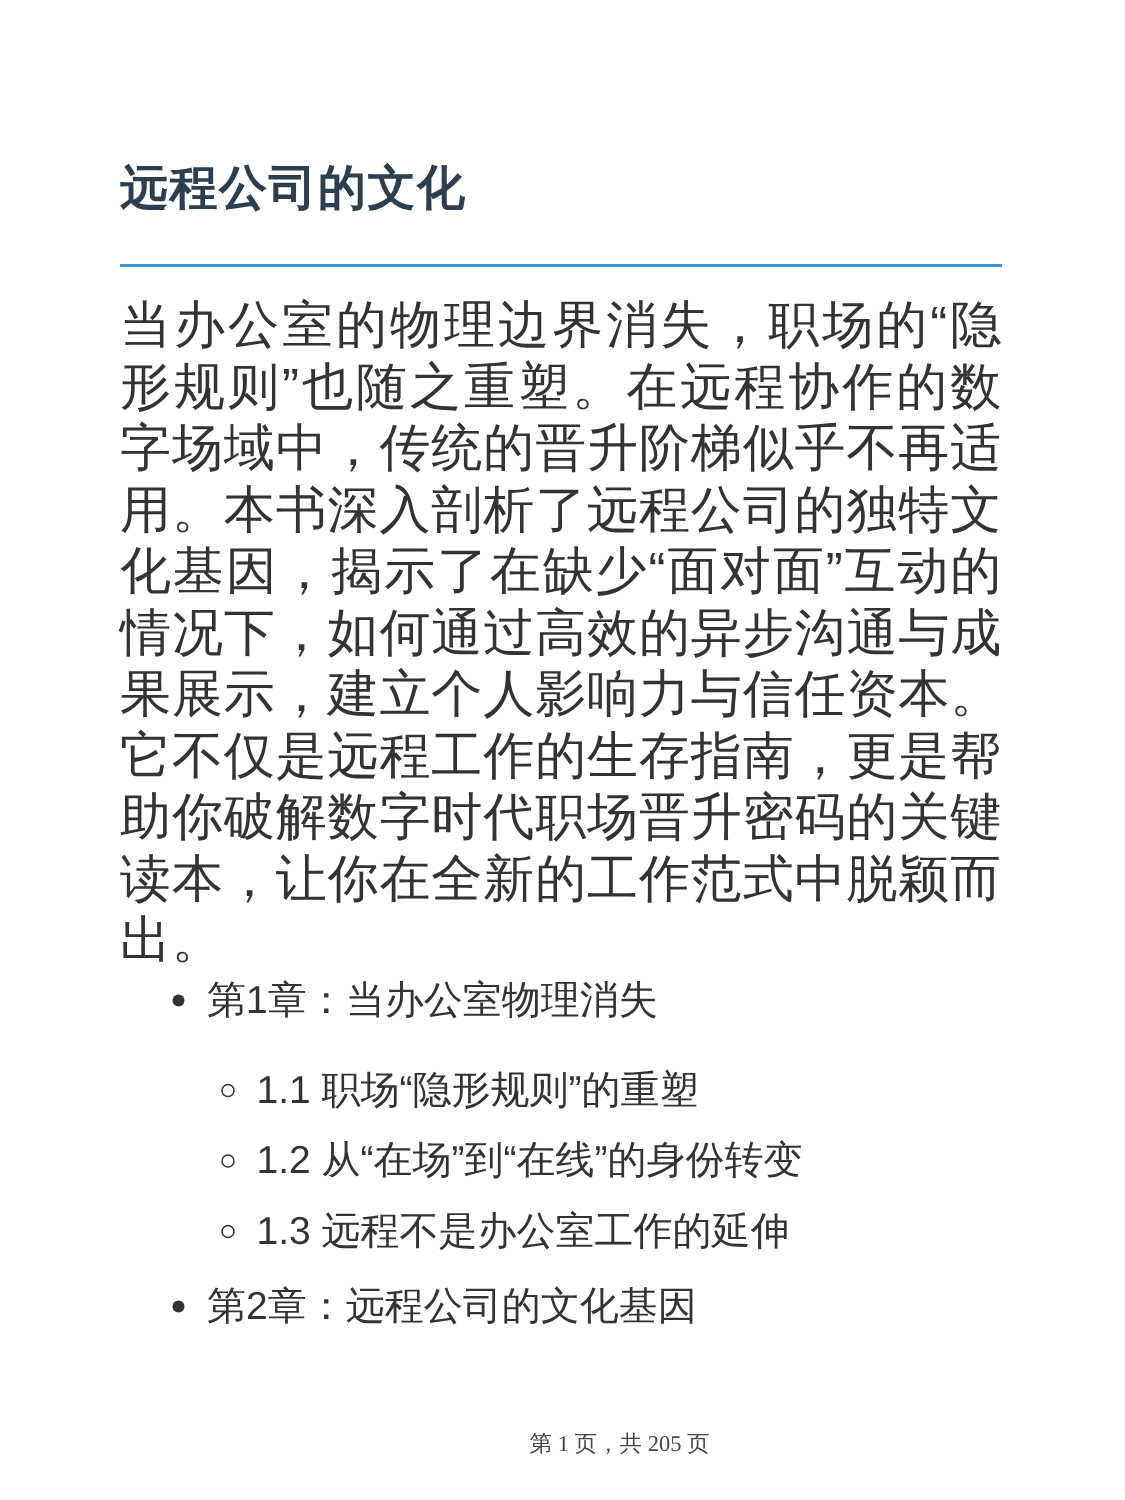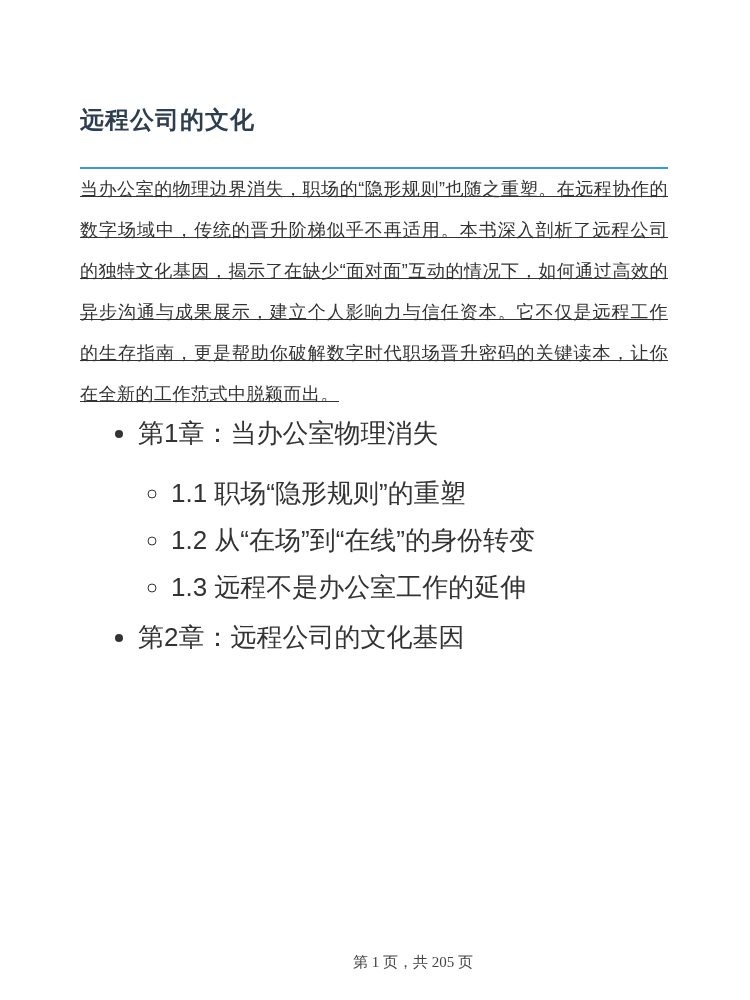--- a/index.html
+++ b/index.html
@@ -17,46 +17,46 @@
     font-family: "Liberation Sans", "DejaVu Sans", sans-serif;
     overflow: hidden;
   }
   .page {
     position: relative;
     width: 750px;
     height: 1000px;
     padding: 106px 82px 0 80px;
   }
   h1.doc-title {
-    font-size: 24px;
+    font-size: 32px;
     line-height: 1.2;
     font-weight: 700;
     color: var(--c-title);
     letter-spacing: 1px;
   }
   .title-divider {
     margin-top: 32px;
     border: none;
     border-top: 2px solid var(--c-rule);
     height: 0;
   }
   h2.section-heading {
     font-size: 28px;
     line-height: 1.2;
     font-weight: 700;
     color: var(--c-heading);
     margin-top: 37px;
   }
   p.abstract-body {
-    font-size: 18px;
+    margin-top: 19px;
+    font-size: 34px;
     line-height: 41px;
     color: var(--c-body);
     text-align: justify;
     letter-spacing: 0.5px;
-    text-decoration: underline;
   }
   ul.toc-list {
     padding-left: 58px;
     list-style-type: disc;
     font-size: 26px;
     line-height: 36px;
     color: var(--c-body);
   }
   ul.toc-list > li { margin-bottom: 14px; }
   ul.toc-sublist {

